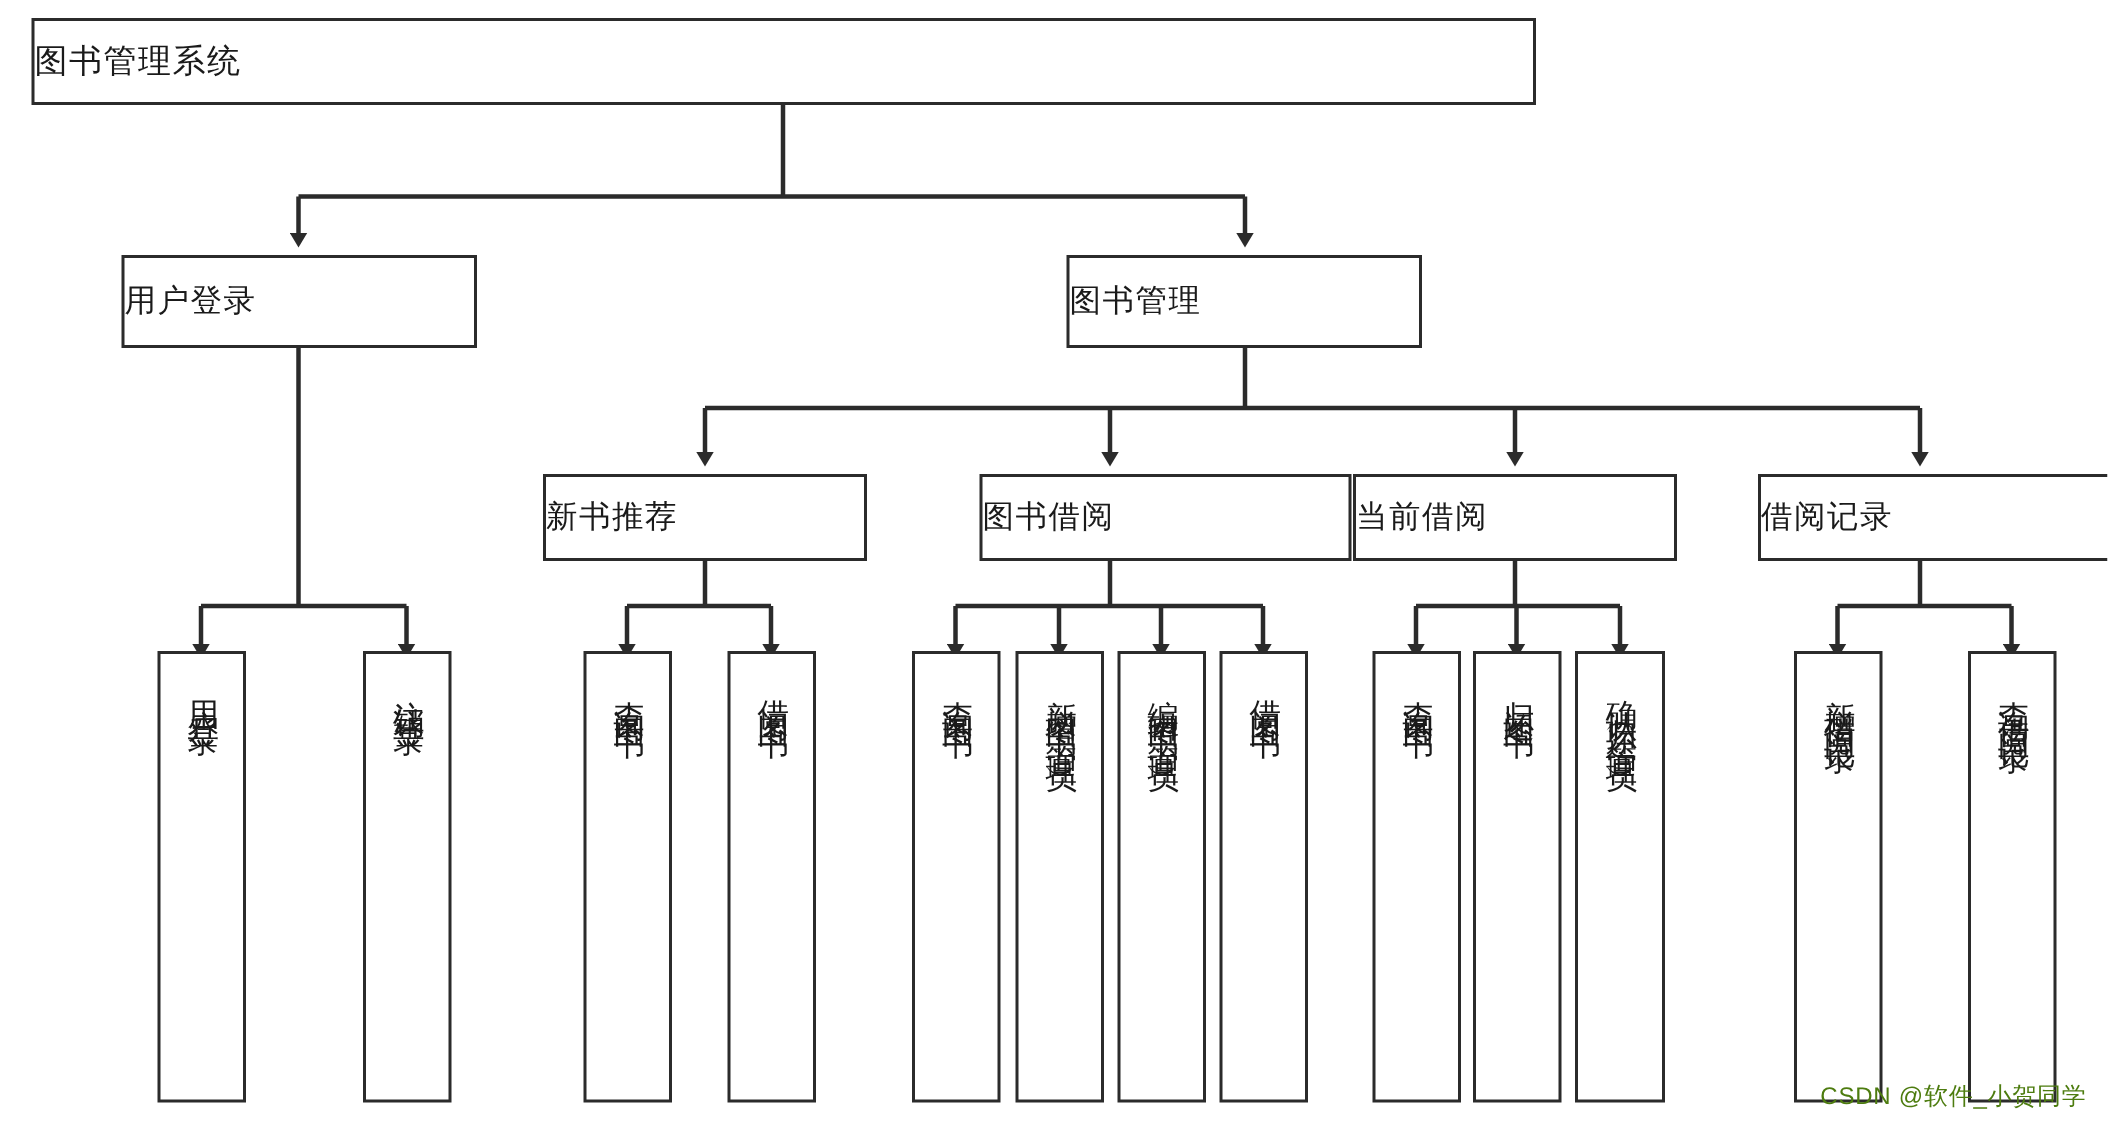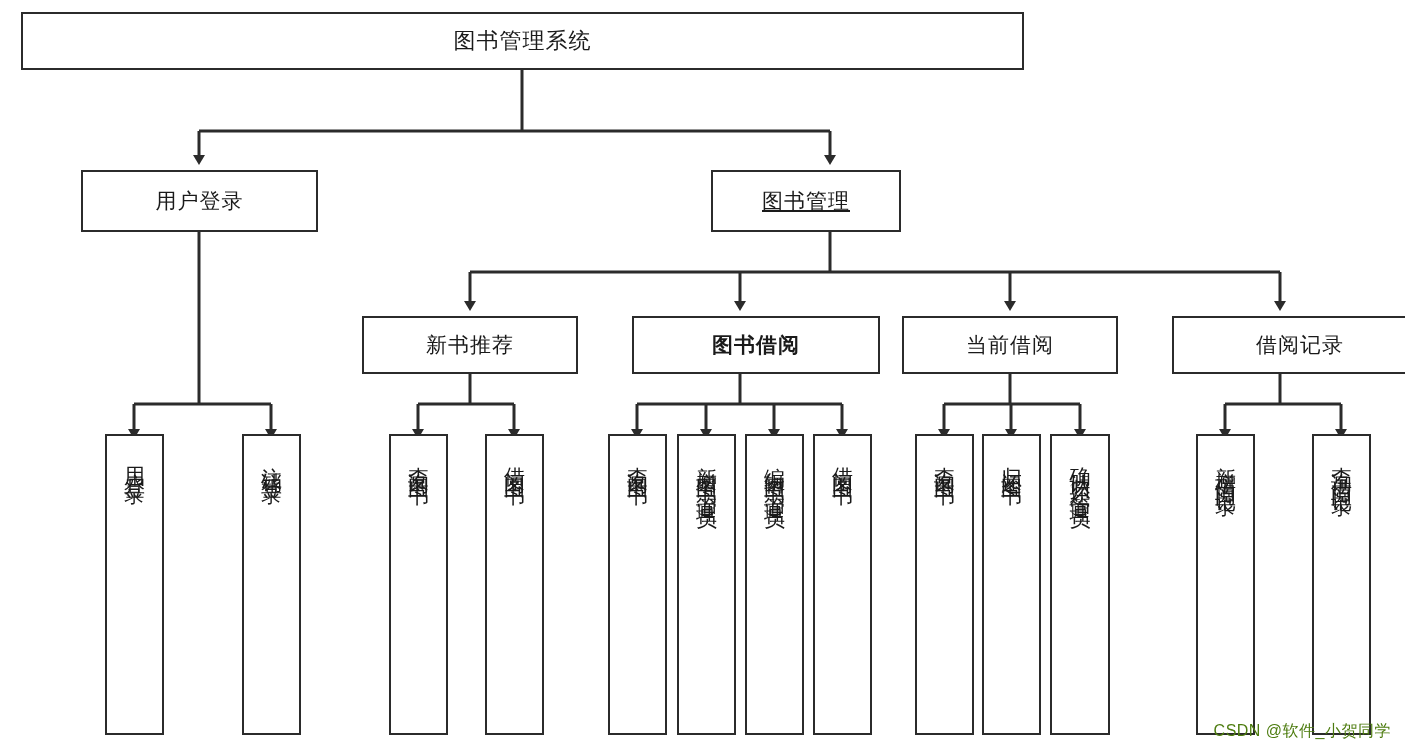--- a/index.html
+++ b/index.html
@@ -26,21 +26,21 @@
     height: 747px;
     pointer-events: none;
   }
   .node {
     position: absolute;
     box-sizing: border-box;
     background: #ffffff;
     border: 2px solid #2b2b2b;
     display: flex;
     align-items: center;
-    justify-content: center;
+    justify-content: flex-start;
     color: #1a1a1a;
     z-index: 2;
   }
   .node.horiz {
     font-size: 21px;
     letter-spacing: 1px;
     line-height: 1.2;
   }
   .node.root {
     font-size: 22px;
@@ -125,28 +125,28 @@
     </g>
   </svg>
 
   <div class="node horiz root" style="left:21px; top:12px; width:1003px; height:58px;">
     <span>图书管理系统</span>
   </div>
 
   <div class="node horiz" style="left:81px; top:170px; width:237px; height:62px;">
     <span>用户登录</span>
   </div>
-  <div class="node horiz" style="left:711px; top:170px; width:190px; height:62px;text-decoration:underline;">
+  <div class="node horiz" style="left:711px; top:170px; width:237px; height:62px;">
     <span>图书管理</span>
   </div>
 
   <div class="node horiz" style="left:362px; top:316px; width:216px; height:58px;">
     <span>新书推荐</span>
   </div>
-  <div class="node horiz" style="left:632px; top:316px; width:248px; height:58px;font-weight:bold;">
+  <div class="node horiz" style="left:653px; top:316px; width:248px; height:58px;">
     <span>图书借阅</span>
   </div>
   <div class="node horiz" style="left:902px; top:316px; width:216px; height:58px;">
     <span>当前借阅</span>
   </div>
   <div class="node horiz" style="left:1172px; top:316px; width:256px; height:58px;">
     <span>借阅记录</span>
   </div>
 
   <div class="node leaf" style="left:105px; top:434px; width:59px; height:301px;">

